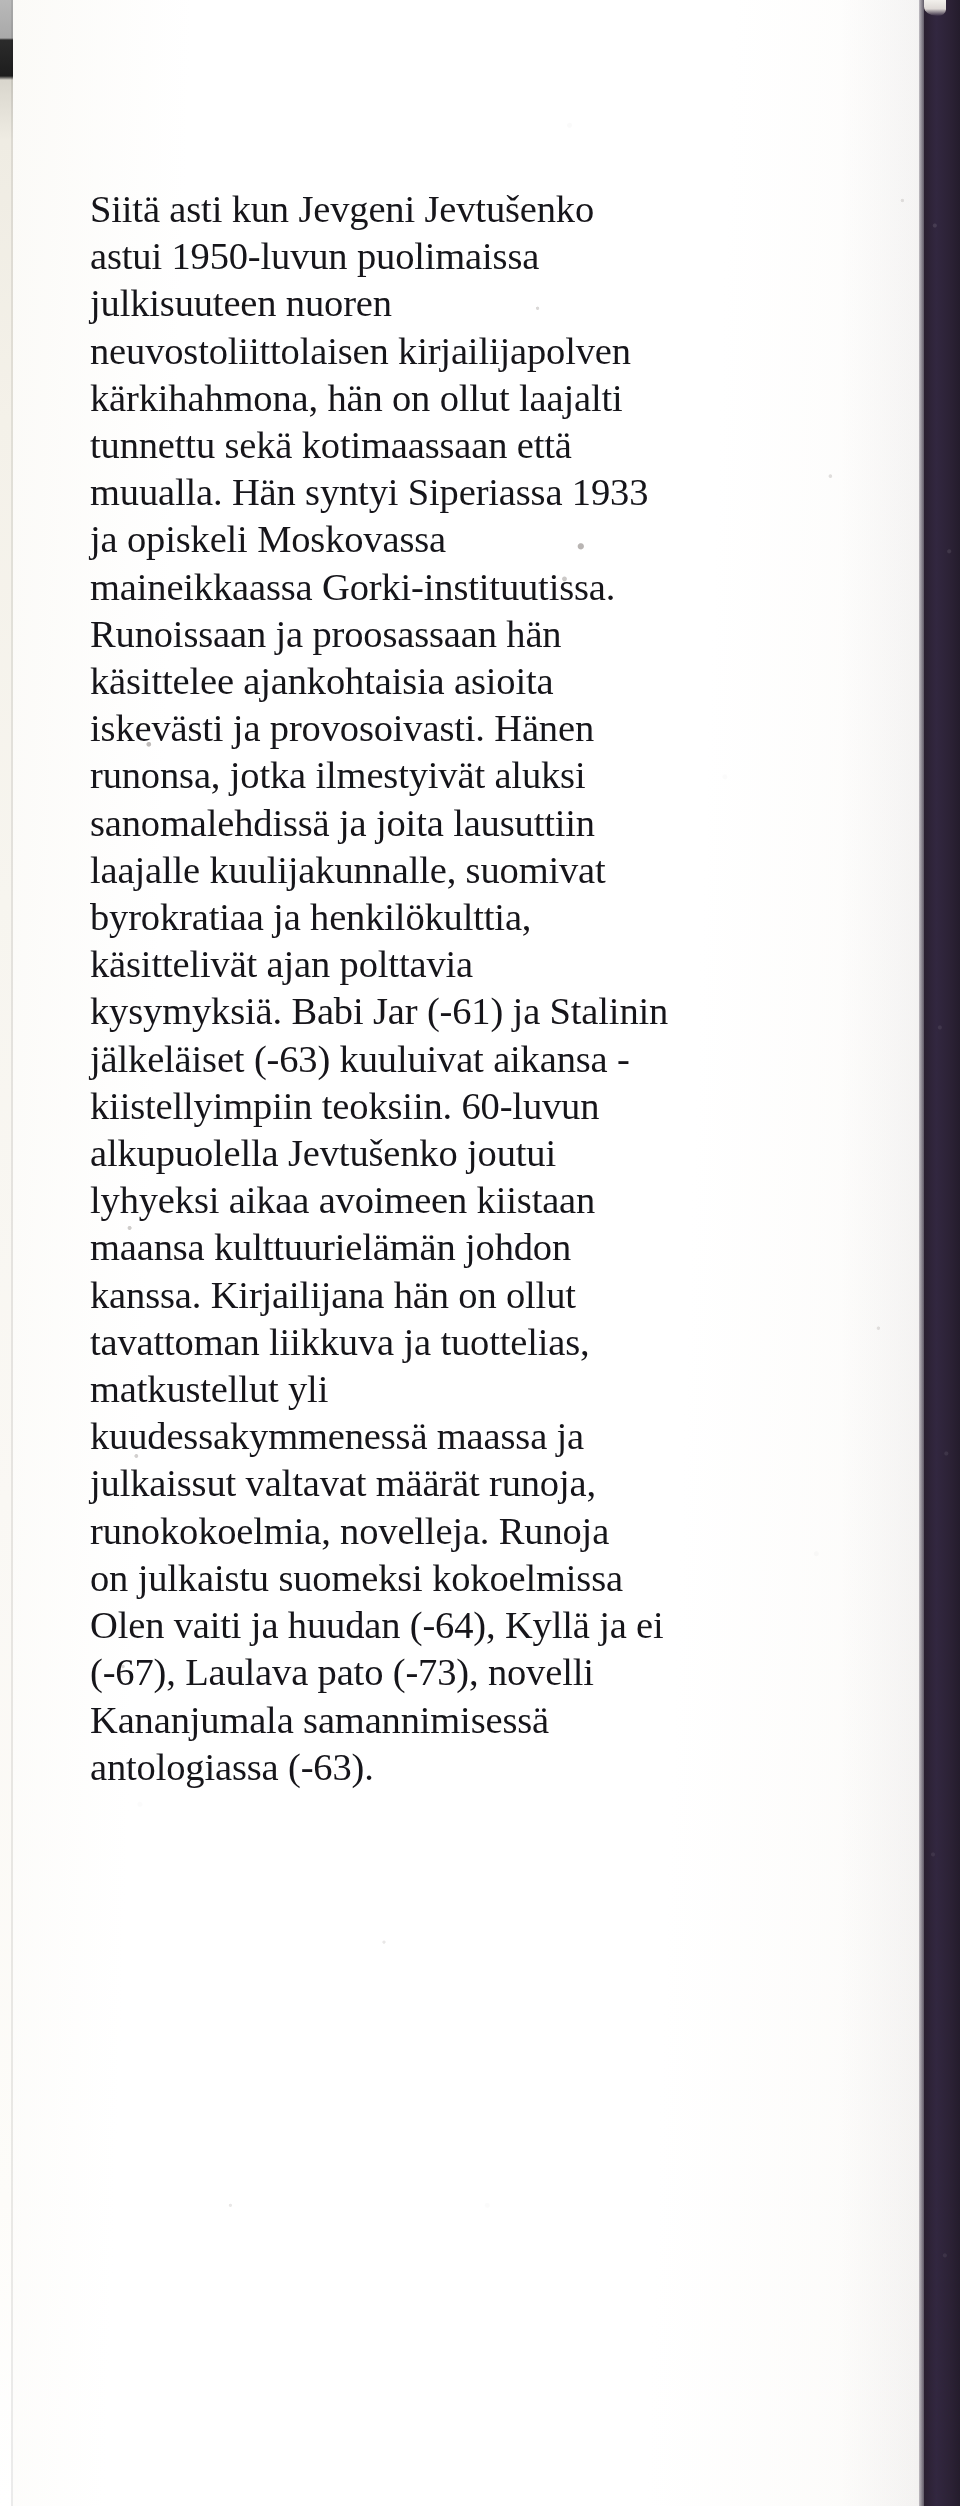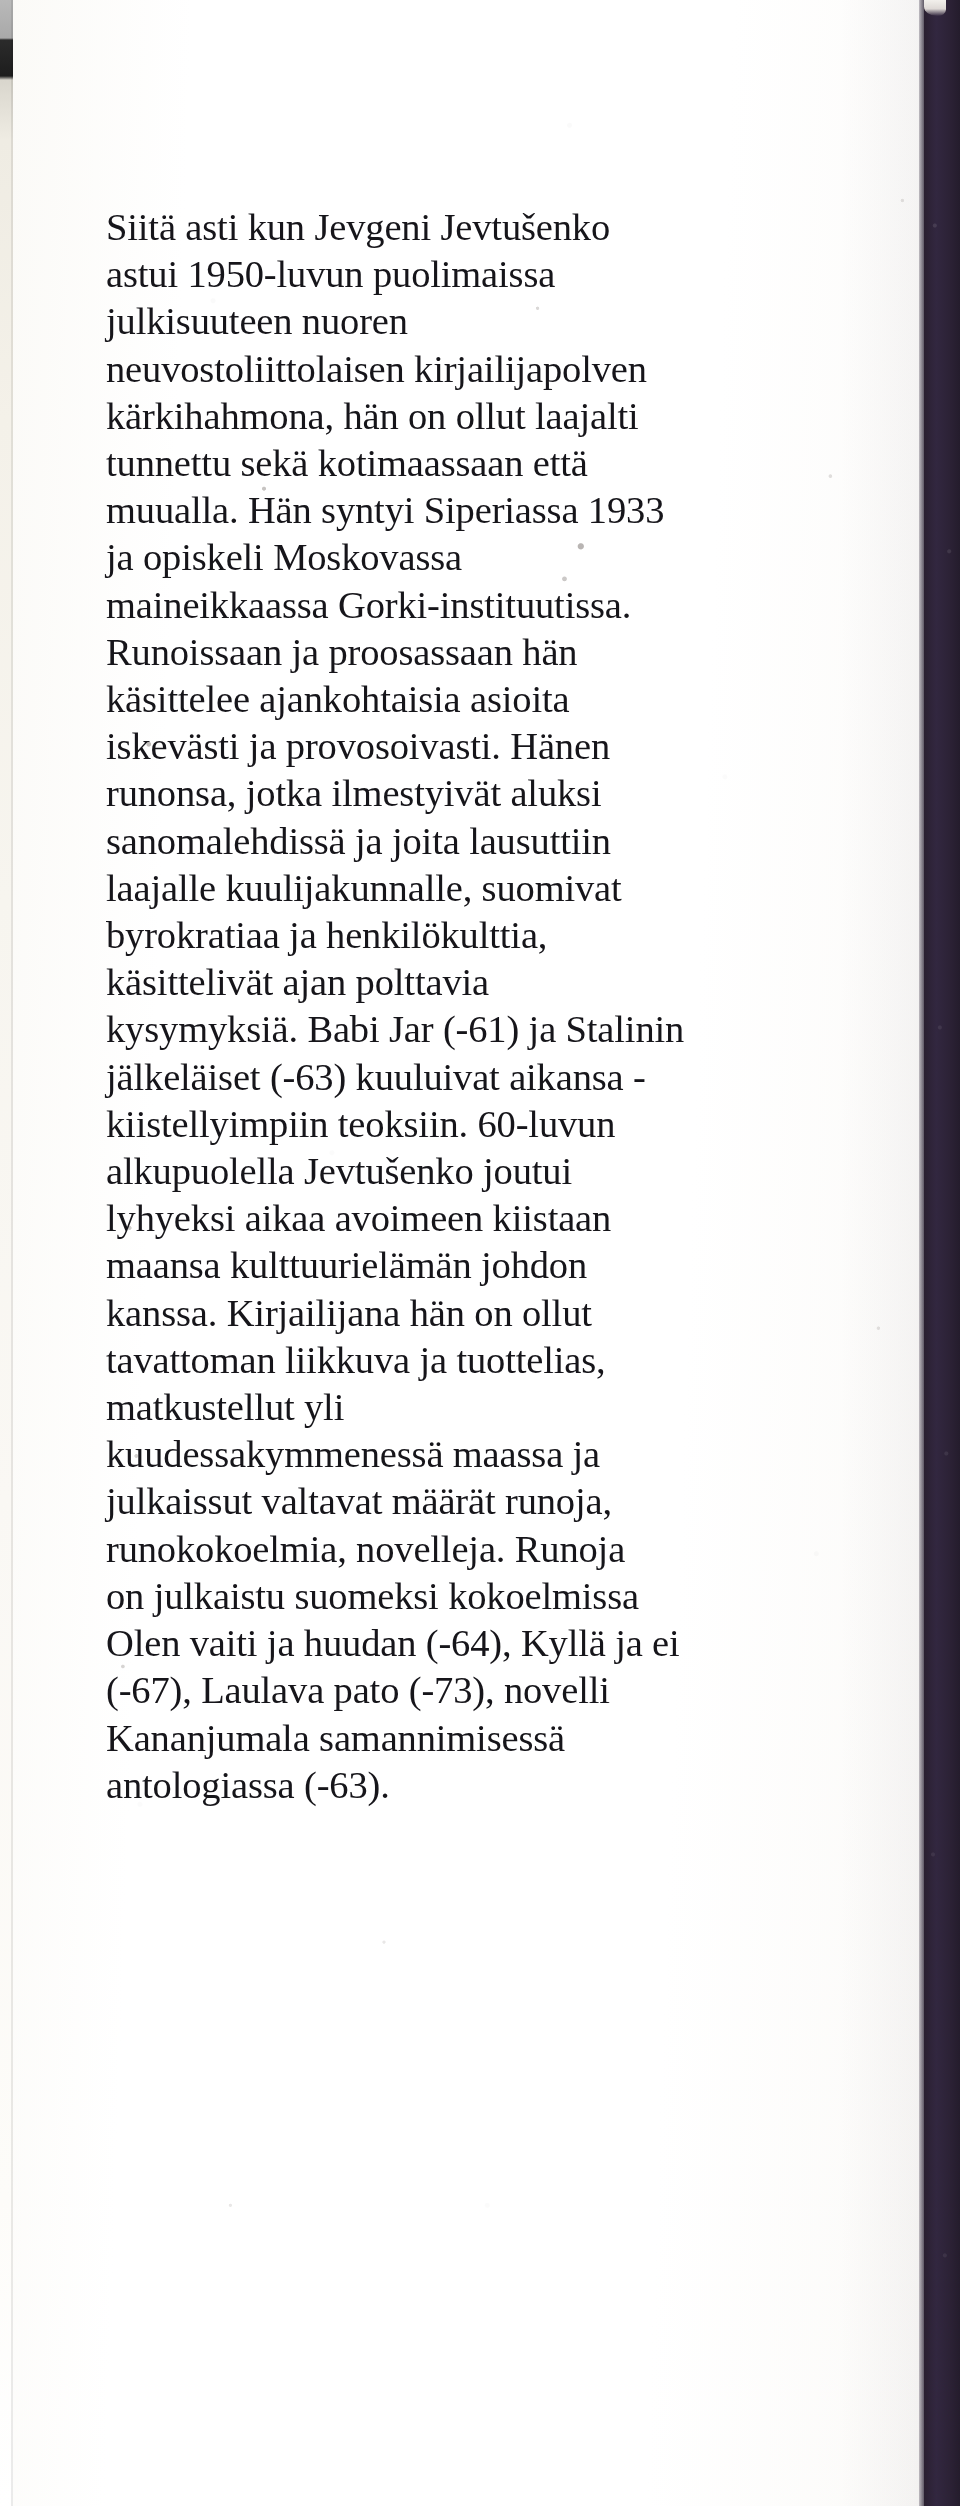--- a/index.html
+++ b/index.html
@@ -99,24 +99,23 @@
     top: 0;
     width: 22px;
     height: 16px;
     background: linear-gradient(180deg, #f2f0ec 0%, #ded9d6 55%, rgba(60,48,70,0.2) 100%);
     border-radius: 0 0 40% 60%;
   }
 
   
   .text-column {
     position: absolute;
-    left: 106px;
+    left: 90px;
     top: 186px;
     width: 760px;
-    margin-top: 18px;
   }
 
   .body-text {
     margin: 0;
     color: #16151a;
     font-size: 38.5px;
     line-height: 47.2px;
     letter-spacing: -0.15px;
     text-align: left;
     white-space: pre-line;

